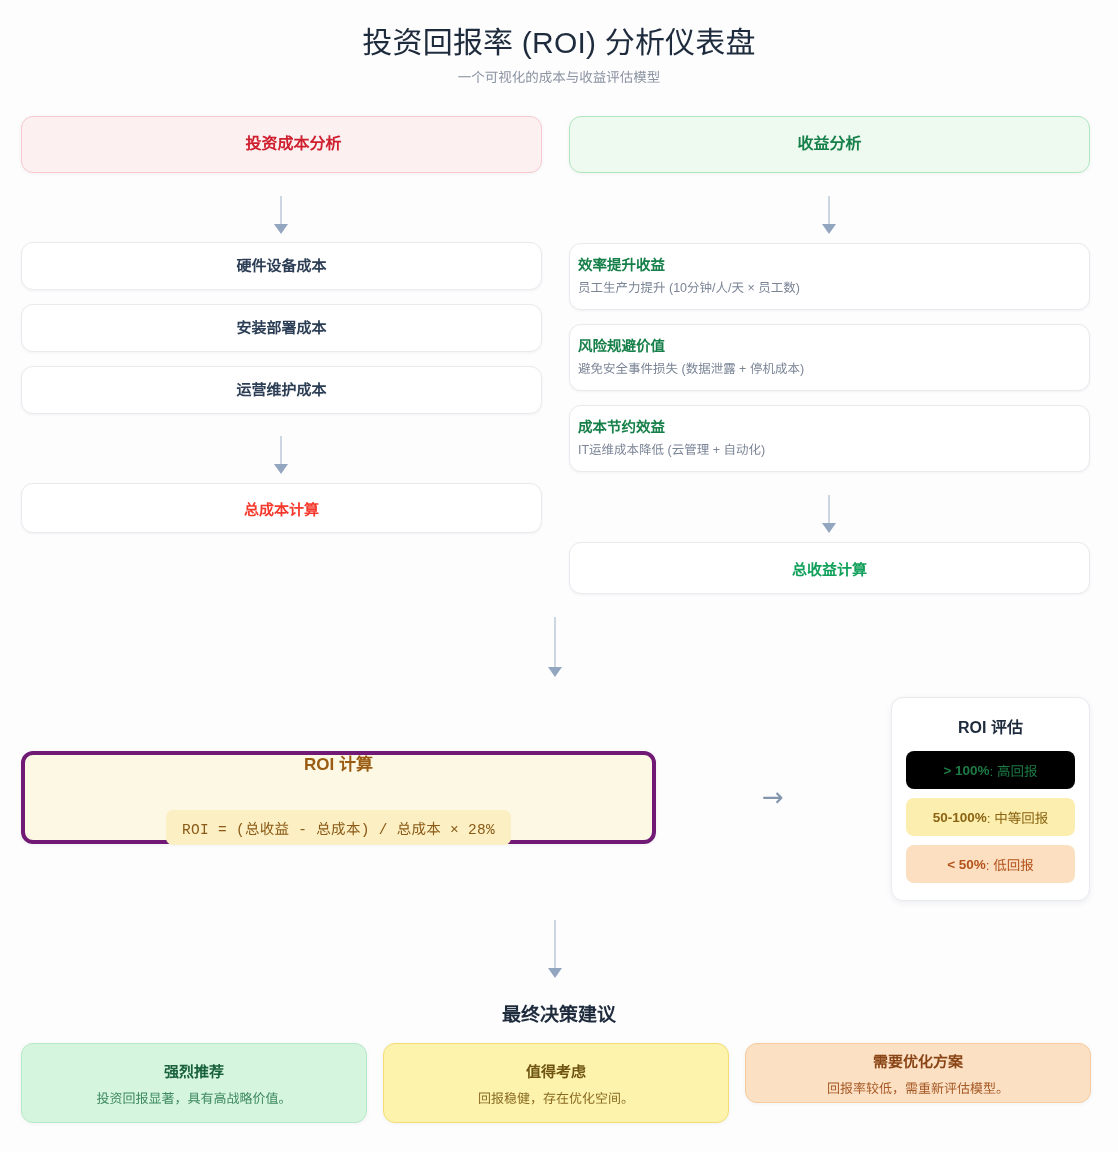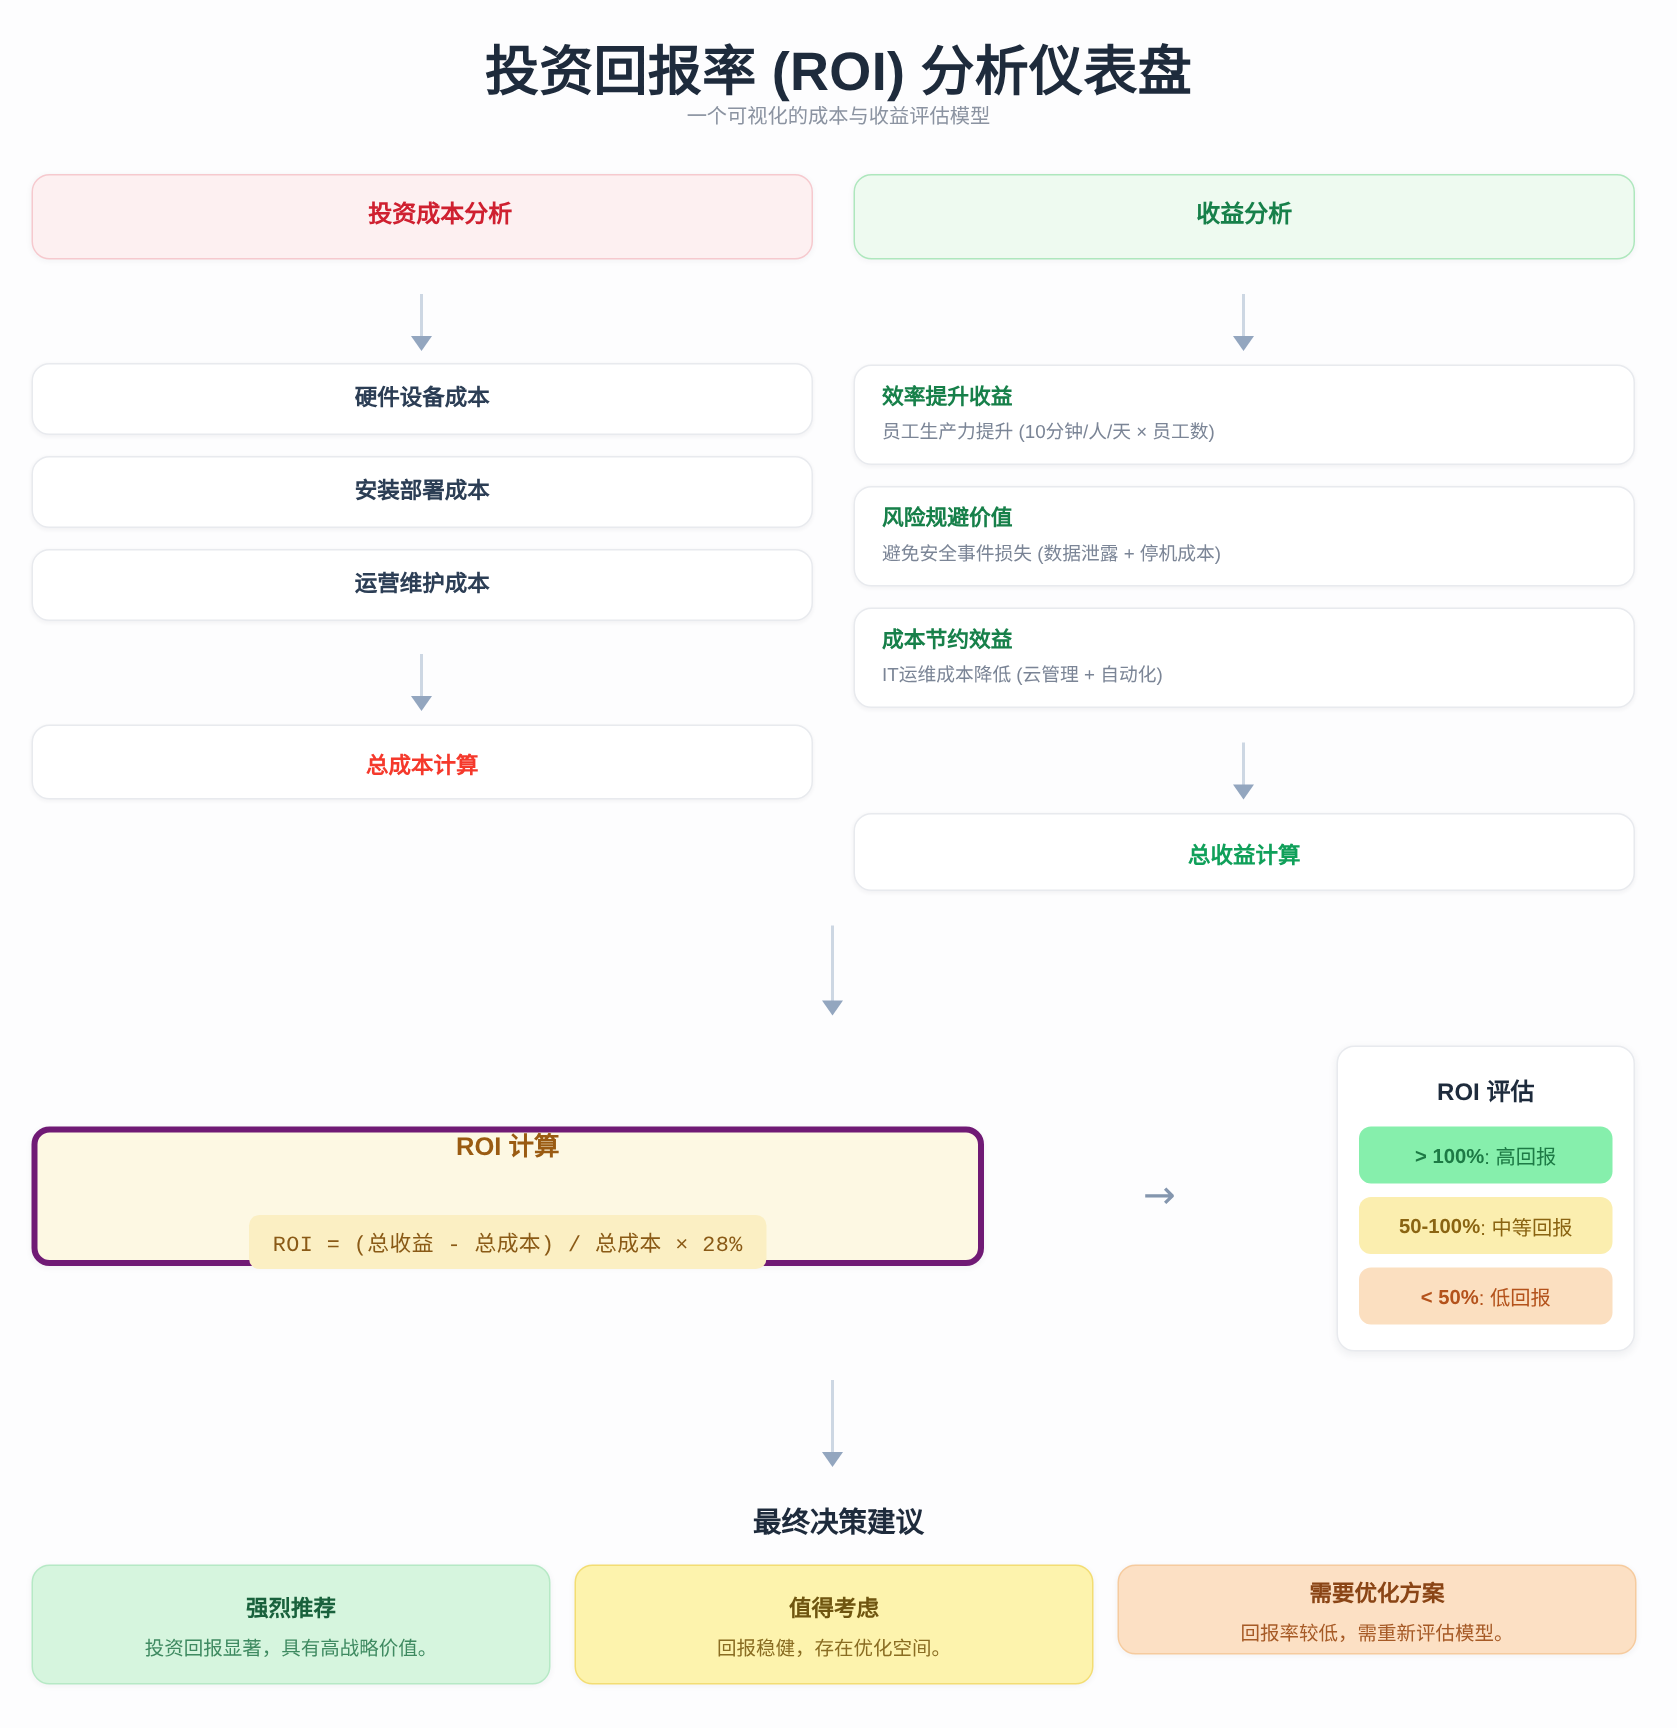--- a/index.html
+++ b/index.html
@@ -10,21 +10,21 @@
     background: #fdfdfe;
     font-family: "Liberation Sans", "DejaVu Sans", sans-serif;
     -webkit-font-smoothing: antialiased;
   }
   .page { position: relative; width: 1118px; height: 1152px; overflow: hidden; }
 
   
   .page-title {
     position: absolute; left: 0; top: 18px; width: 1118px;
     text-align: center;
-    font-size: 36px; font-weight: bold; color: #1e2b3c;
+    font-size: 30px; font-weight: normal; color: #1e2b3c;
     letter-spacing: 0.2px;
   }
   .page-subtitle {
     position: absolute; left: 0; top: 66px; width: 1118px;
     text-align: center;
     font-size: 13.5px; color: #8b93a1; font-weight: normal;
   }
 
   
   .card {
@@ -52,21 +52,21 @@
   .col-head-benefit {
     background: #eefaf0;
     border: 1px solid #aee7bd;
     box-shadow: 0 1px 4px rgba(30,40,60,0.05);
   }
   .col-head-benefit .card-title { color: #17804a; font-size: 16px; }
 
   
   .card.leftal {
     align-items: flex-start; text-align: center;
-    padding: 0 18px;
+    padding: 0 8px;
   }
   .benefit-title {
     font-size: 14.5px; font-weight: bold; color: #17804a;
     line-height: 1.3; margin-bottom: 5px;
   }
   .benefit-sub {
     font-size: 12.5px; color: #7b8596; font-weight: normal; line-height: 1.3;
   }
 
   .total-cost-title  { color: #f5392c; font-size: 15px; font-weight: bold; }
@@ -127,21 +127,21 @@
     margin-bottom: 13px;
   }
   .badge {
     height: 38px; border-radius: 8px;
     display: flex; align-items: center; justify-content: center;
     font-size: 13.5px; margin-bottom: 9px;
   }
   .badge:last-child { margin-bottom: 0; }
   .badge b { font-weight: bold; }
   .badge span { font-weight: normal; }
-  .badge-high { background: #86efac; color: #1d7a45; }
+  .badge-high { background: #000000; color: #1d7a45; }
   .badge-mid  { background: #fbeeaf; color: #8a6412; }
   .badge-low  { background: #fbdfc0; color: #b4521b; }
 
   
   .final-title {
     position: absolute; left: 0; width: 1118px; text-align: center;
     font-size: 19px; font-weight: bold; color: #1e2b3c;
   }
   .dec-card {
     position: absolute;

